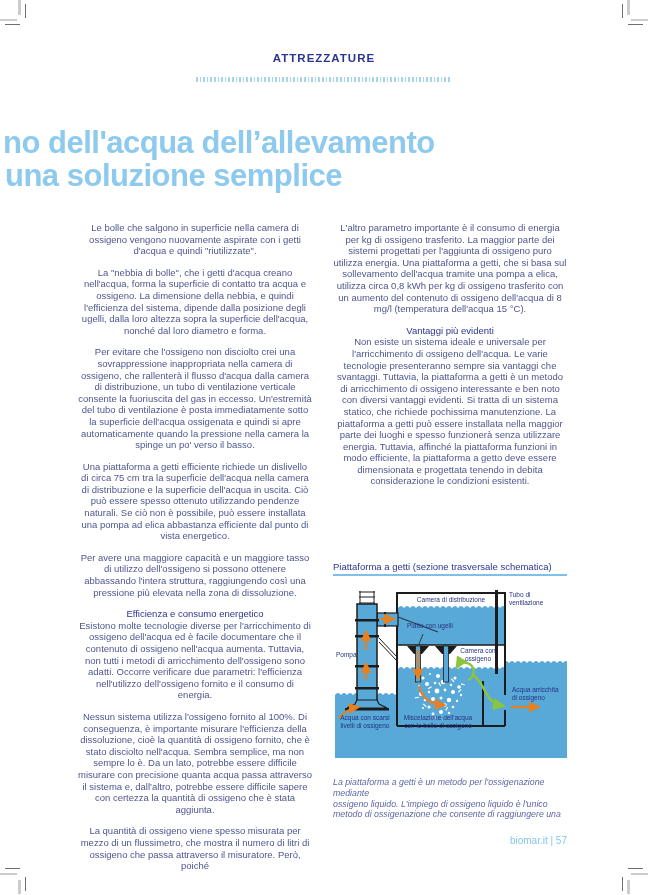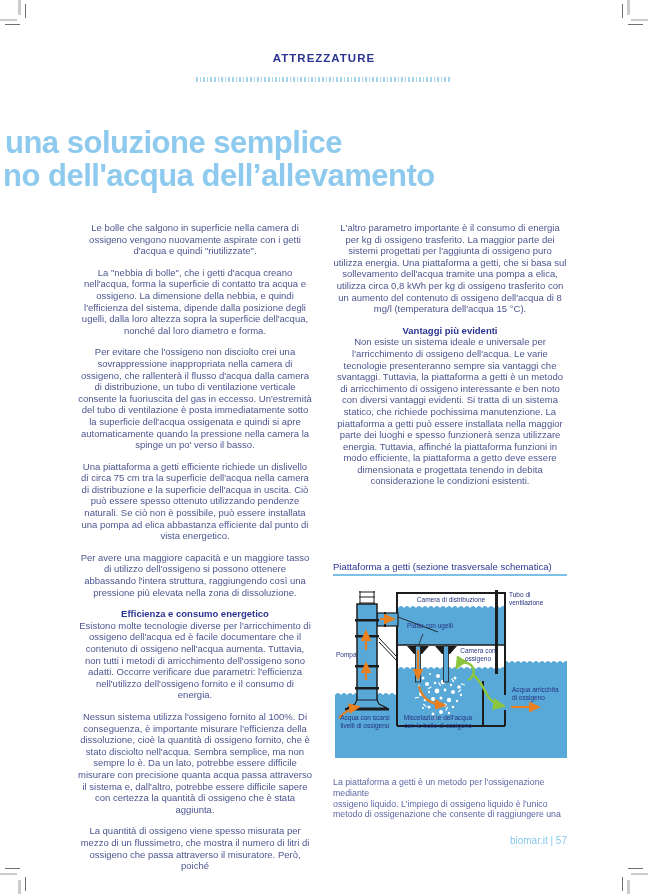--- a/index.html
+++ b/index.html
@@ -13,30 +13,30 @@
           font-size:11.5px;font-weight:bold;letter-spacing:1px;color:#2b3490;}
   .dotrule{position:absolute;left:196px;top:77px;width:256px;height:5px;
            background:repeating-linear-gradient(90deg,#a8d3ec 0 1.6px,transparent 1.6px 3.6px);}
   
   .title{position:absolute;left:5px;top:126px;color:#8dcaee;font-weight:bold;
          font-size:31px;line-height:33px;letter-spacing:-0.5px;white-space:nowrap;}
   
   .col{position:absolute;top:222px;width:234px;color:#4d568f;font-size:9.5px;line-height:11.6px;text-align:center;}
   #col1{left:78px;} #col2{left:333px;}
   .para{margin:0 0 10px 0;}
-  .subhead{margin:0;font-size:9.5px;line-height:11.6px;font-weight:bold;color:#2b3490;}
+  .subhead{margin:0;font-size:9.5px;line-height:11.6px;font-weight:normal;color:#2b3490;}
   
   .fig-heading{position:absolute;left:333px;top:561px;width:240px;
                font-size:9.5px;font-weight:normal;color:#2b3490;}
   .fig-rule{position:absolute;left:333px;top:574px;width:234px;height:2px;background:#7fc0e6;}
   .diagram{position:absolute;left:335px;top:588px;width:232px;height:172px;}
   .diagram svg{position:absolute;left:0;top:0;}
   .dlabel{position:absolute;font-size:6.5px;line-height:7.5px;color:#26337f;white-space:nowrap;}
   .dlabel.center{text-align:center;}
-  .caption{position:absolute;left:333px;top:777px;width:245px;
+  .caption{position:absolute;left:333px;top:777px;width:245px;font-style:italic;
            font-size:8.8px;line-height:10.8px;color:#5d67a5;}
   .footer{position:absolute;left:333px;top:835px;width:234px;text-align:right;
           font-size:10px;color:#85c7ee;}
 </style>
 </head>
 <body>
 
 <div class="page">
 
   <div>
@@ -61,22 +61,22 @@
     <div class="cm" style="left:18px;top:880px;width:3px;height:15px;"></div>
     <div class="cm dark" style="left:25px;top:877px;width:1px;height:14px;"></div>
     <div class="cm" style="left:0;top:873px;width:17px;height:2px;"></div>
     <div class="cm dark" style="left:5px;top:868px;width:15px;height:1px;"></div>
   </div>
 
   <div class="kicker">ATTREZZATURE</div>
   <div class="dotrule"></div>
 
   <div class="title">
+    <div style="margin-left:-2px;">no dell'acqua dell’allevamento</div>
     <div>una soluzione semplice</div>
-    <div style="margin-left:-2px;">no dell'acqua dell’allevamento</div>
   </div>
 
   <div class="col" id="col1">
       <p class="para">Le bolle che salgono in superficie nella camera di ossigeno vengono nuovamente aspirate con i getti d'acqua e quindi "riutilizzate".</p>
       <p class="para">La "nebbia di bolle", che i getti d'acqua creano nell'acqua, forma la superficie di contatto tra acqua e ossigeno. La dimensione della nebbia, e quindi l'efficienza del sistema, dipende dalla posizione degli ugelli, dalla loro altezza sopra la superficie dell'acqua, nonché dal loro diametro e forma.</p>
       <p class="para">Per evitare che l'ossigeno non disciolto crei una sovrappressione inappropriata nella camera di ossigeno, che rallenterà il flusso d'acqua dalla camera di distribuzione, un tubo di ventilazione verticale consente la fuoriuscita del gas in eccesso. Un'estremità del tubo di ventilazione è posta immediatamente sotto la superficie dell'acqua ossigenata e quindi si apre automaticamente quando la pressione nella camera la spinge un po' verso il basso.</p>
       <p class="para">Una piattaforma a getti efficiente richiede un dislivello di circa 75 cm tra la superficie dell'acqua nella camera di distribuzione e la superficie dell'acqua in uscita. Ciò può essere spesso ottenuto utilizzando pendenze naturali. Se ciò non è possibile, può essere installata una pompa ad elica abbastanza efficiente dal punto di vista energetico.</p>
       <p class="para">Per avere una maggiore capacità e un maggiore tasso di utilizzo dell'ossigeno si possono ottenere abbassando l'intera struttura, raggiungendo così una pressione più elevata nella zona di dissoluzione.</p>
       <h3 class="subhead">Efficienza e consumo energetico</h3>
       <p class="para">Esistono molte tecnologie diverse per l'arricchimento di ossigeno dell'acqua ed è facile documentare che il contenuto di ossigeno nell'acqua aumenta. Tuttavia, non tutti i metodi di arricchimento dell'ossigeno sono adatti. Occorre verificare due parametri: l'efficienza nell'utilizzo dell'ossigeno fornito e il consumo di energia.</p>

